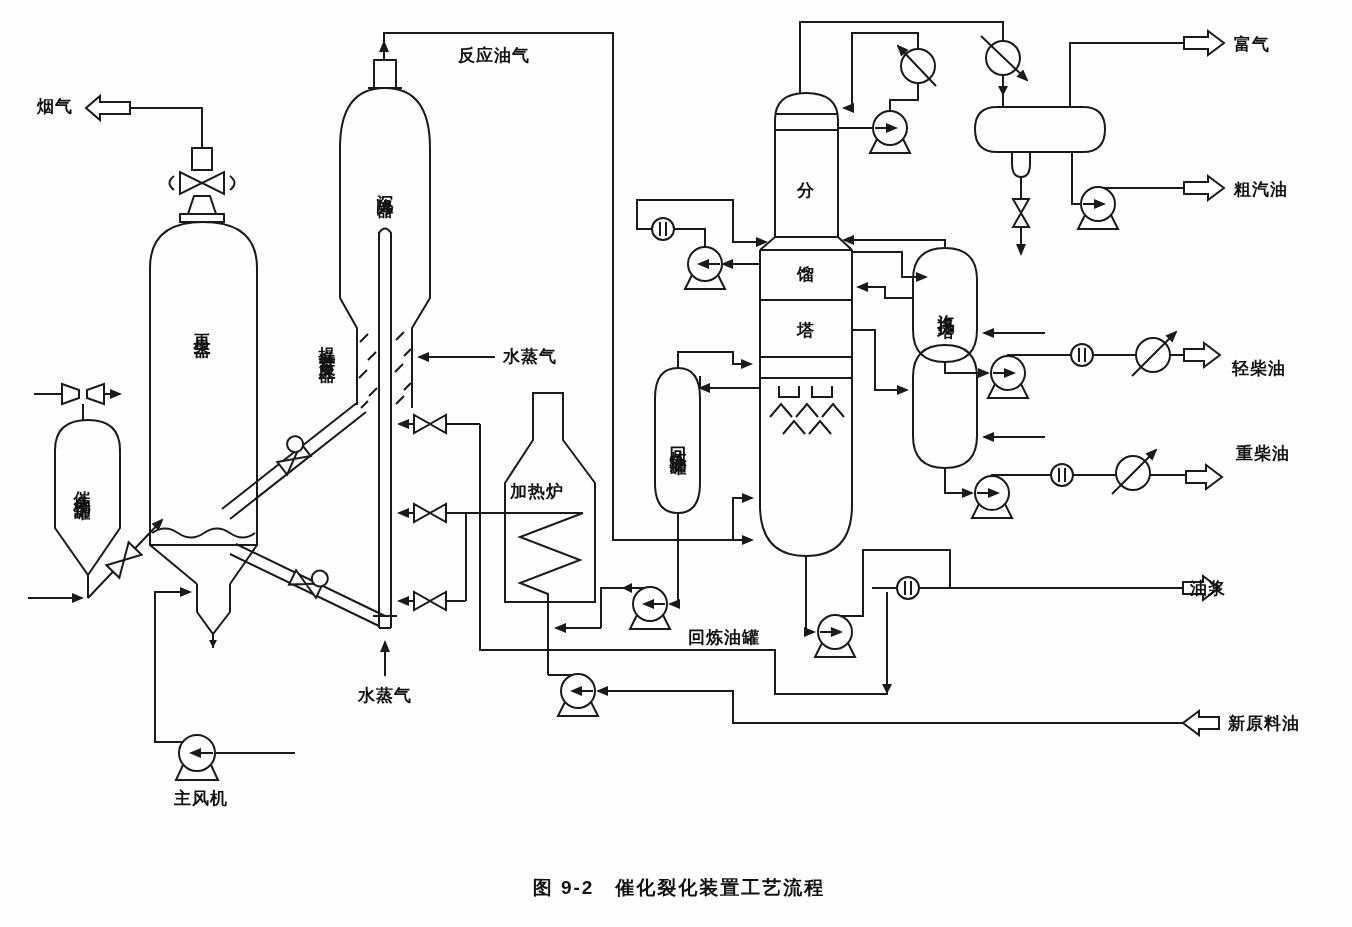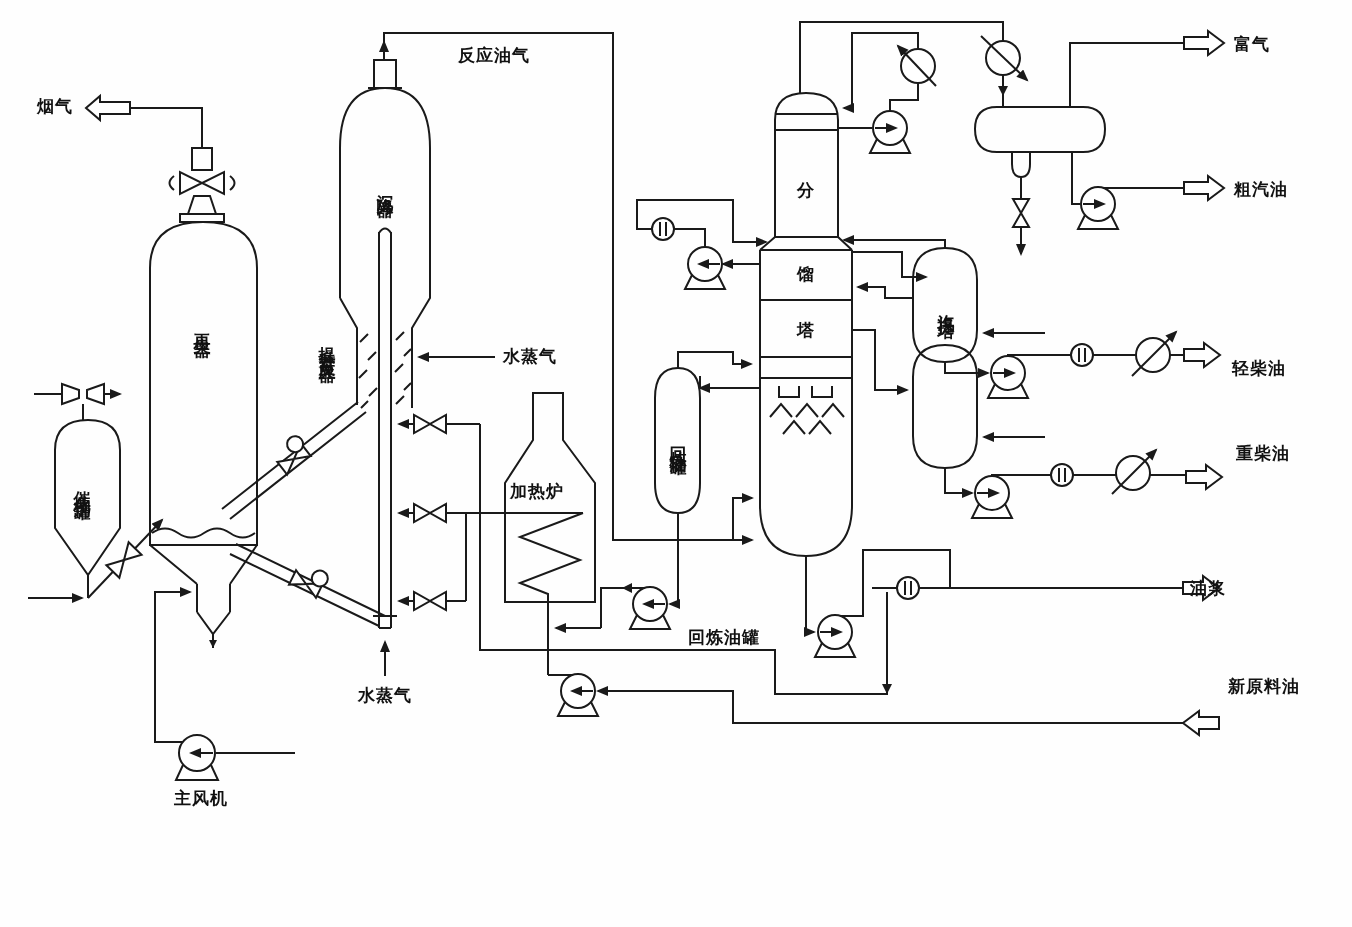--- a/index.html
+++ b/index.html
@@ -337,16 +337,17 @@
 <div class="lbl" style="left:688px;top:637px">回炼油罐</div>
 <div class="lbl c" style="left:806px;top:190px">分</div>
 <div class="lbl c" style="left:806px;top:274px">馏</div>
 <div class="lbl c" style="left:806px;top:330px">塔</div>
 <div class="lbl v" style="left:946px;top:306px">汽提塔</div>
 <div class="lbl" style="left:1234px;top:44px">富气</div>
 <div class="lbl" style="left:1234px;top:189px">粗汽油</div>
 <div class="lbl" style="left:1232px;top:368px">轻柴油</div>
 <div class="lbl" style="left:1236px;top:453px">重柴油</div>
 <div class="lbl" style="left:1190px;top:588px">油浆</div>
-<div class="lbl" style="left:1228px;top:686px">新原料油</div>
-
+<div class="lbl" style="left:1228px;top:723px">新原料油</div>
+
+<div class="caption" style="left:679px;top:888px">图 9-2　催化裂化装置工艺流程</div>
 
 </div>
 
 </body></html>

